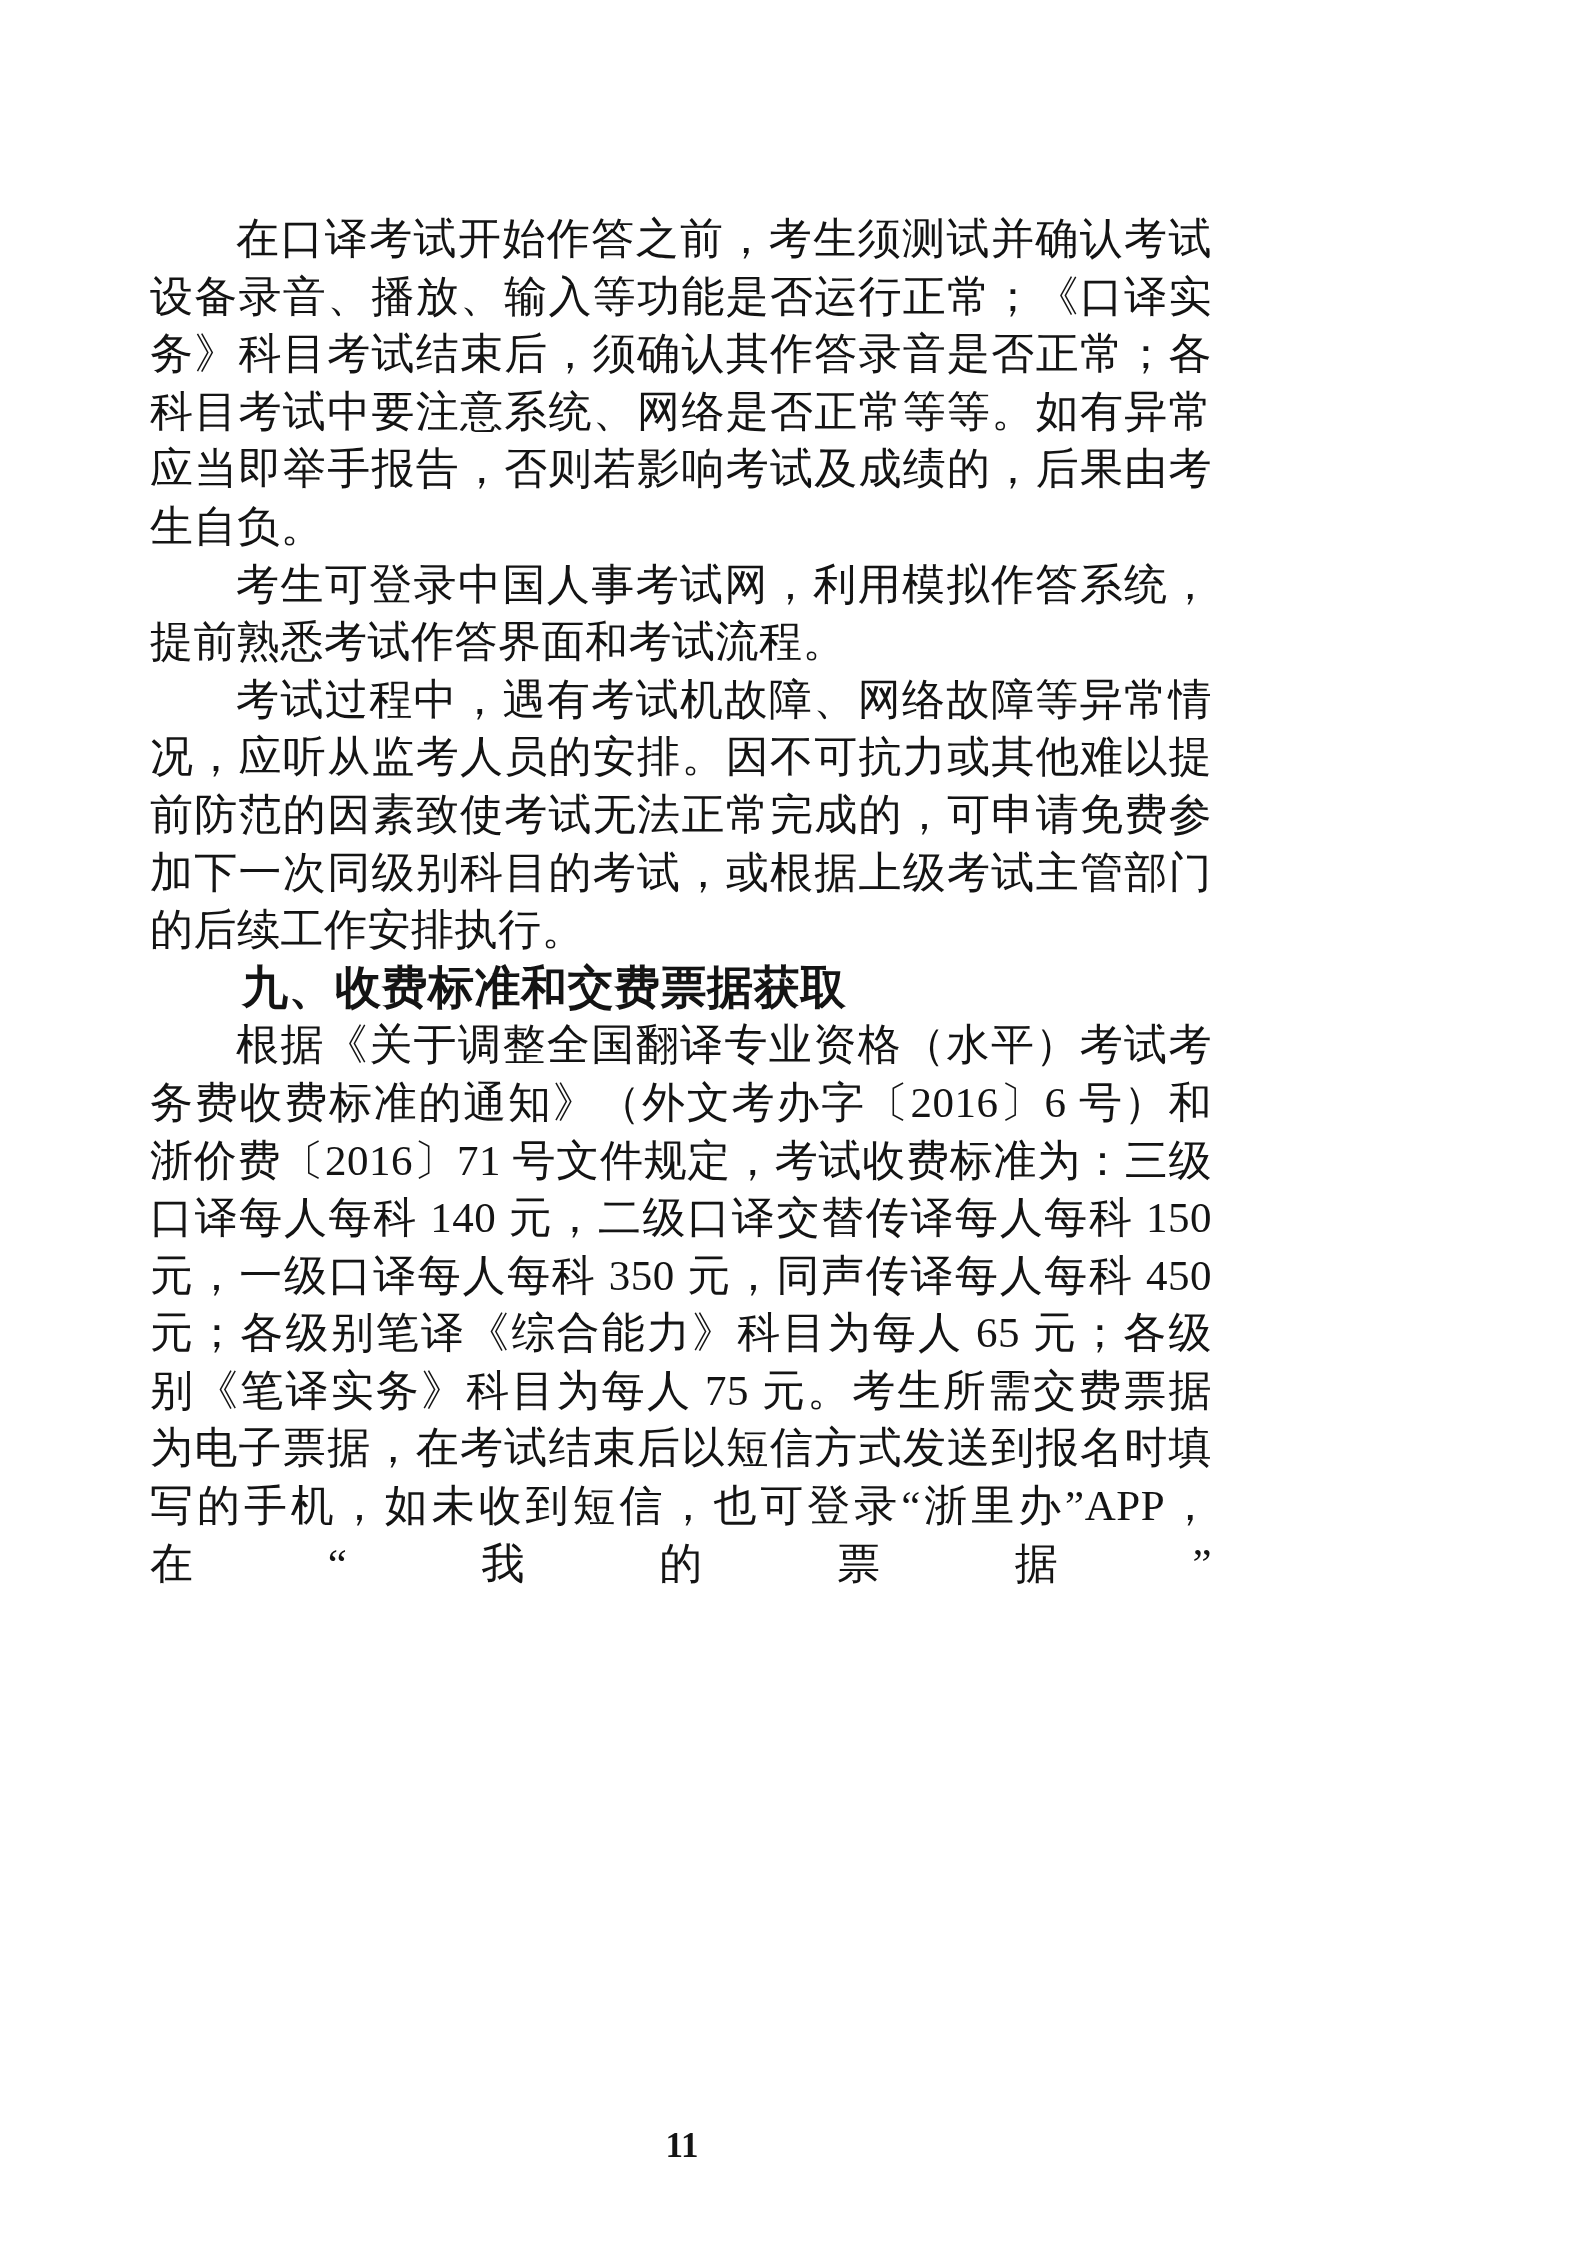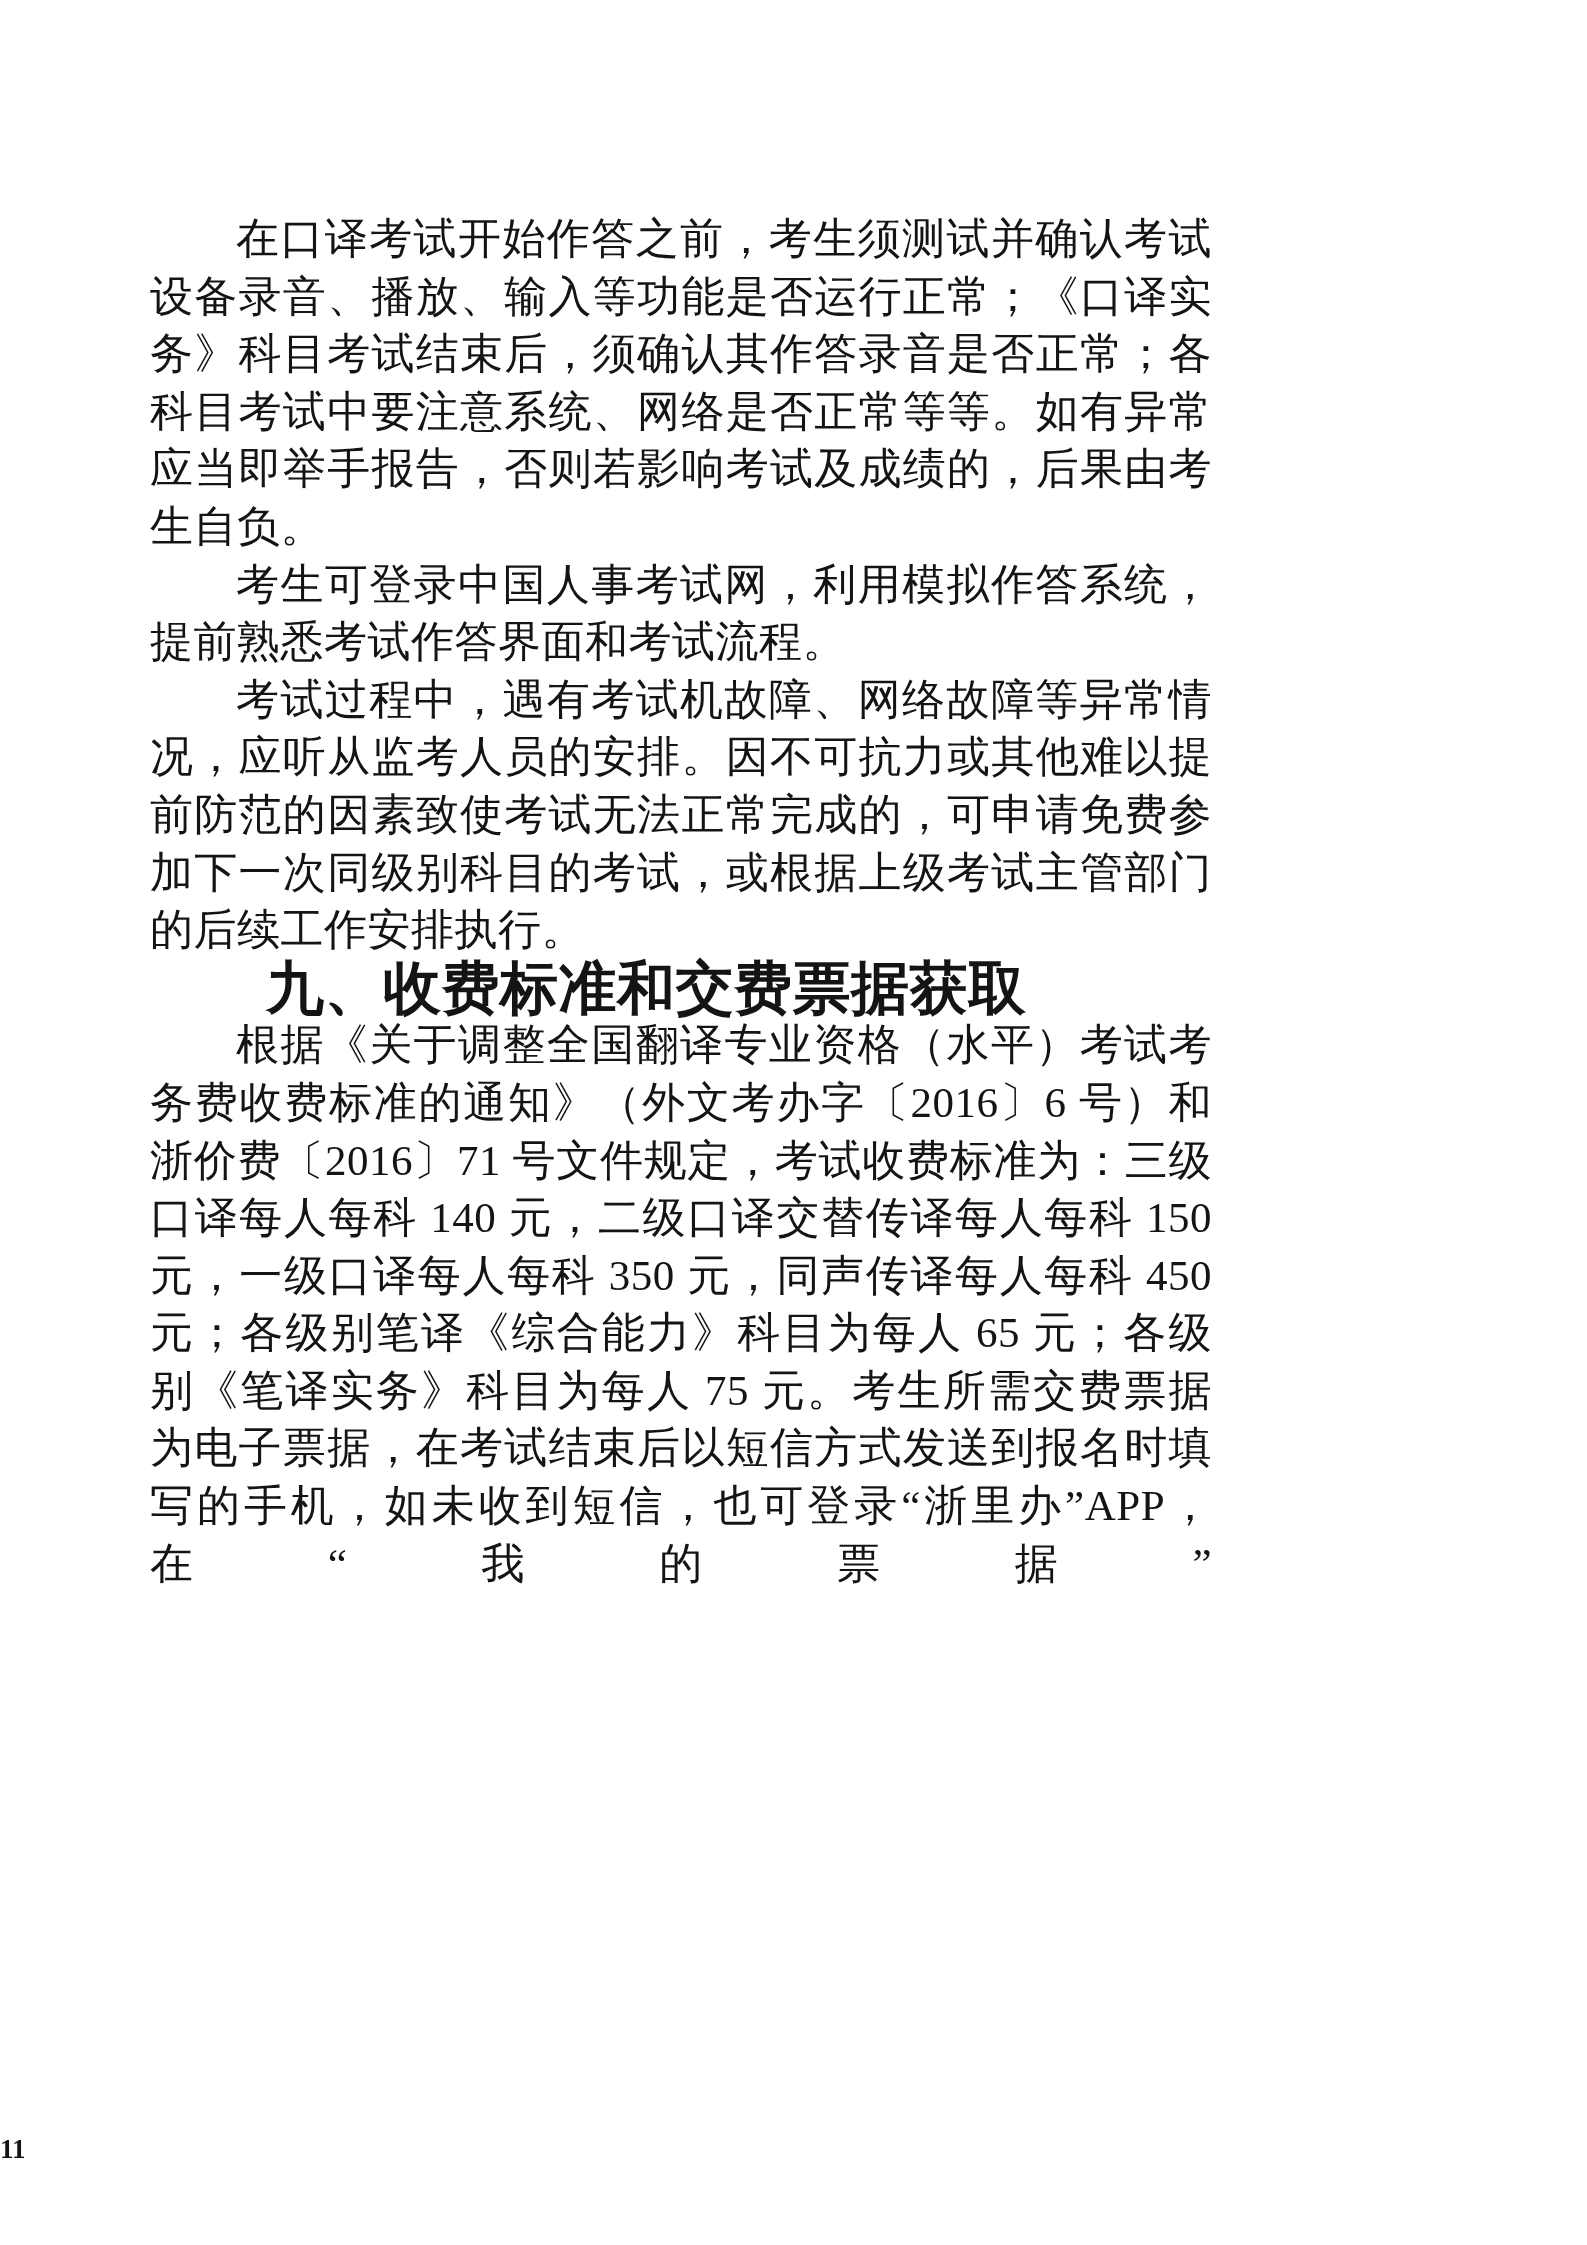--- a/index.html
+++ b/index.html
@@ -38,36 +38,36 @@
     }
 
     
     .para.continues {
       text-align-last: justify;
     }
 
     
     .heading {
       margin: 0;
-      font-size: 58px;
+      font-size: 46px;
       line-height: 57.6px;
       text-indent: 2em;
       font-weight: bold;
       font-family: "Liberation Sans", "DejaVu Sans", sans-serif;
       letter-spacing: 0.5px;
     }
 
     
     .page-number {
       position: absolute;
       left: 0;
       right: 0;
       bottom: 82px;
-      text-align: left;
-      font-size: 27px;
+      text-align: center;
+      font-size: 35px;
       line-height: 1;
       font-weight: 600;
       color: #141414;
     }
   </style>
 </head>
 <body>
 
 <div class="page">
 

